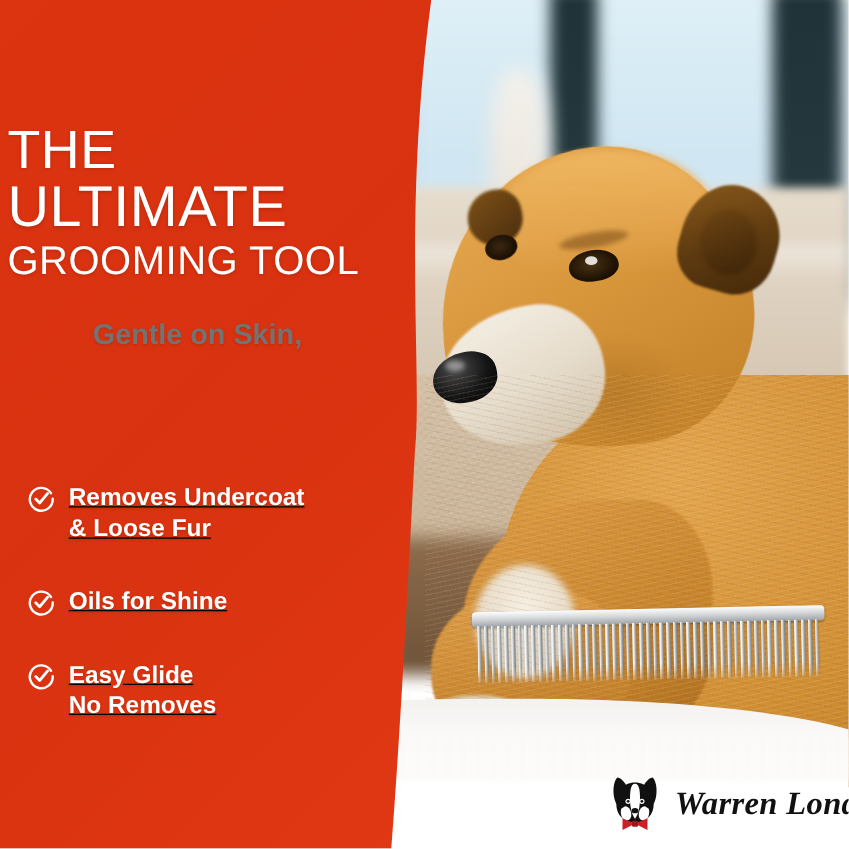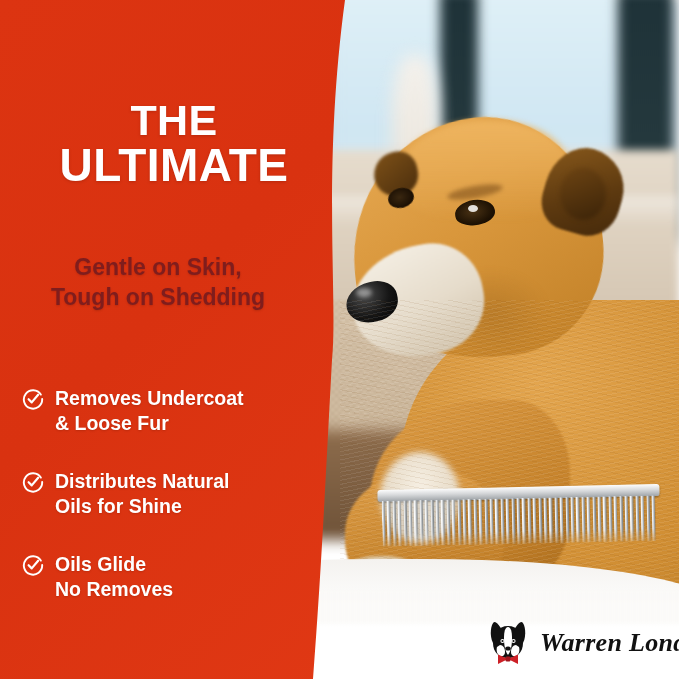--- a/index.html
+++ b/index.html
@@ -131,34 +131,34 @@
   
   .red-panel{position:absolute;left:0;top:0;width:360px;height:679px;
     background:linear-gradient(135deg,#dc3411 0%,#d93210 45%,#e03814 100%);
     -webkit-clip-path:path("M0,0 L345,0 C322,170 338,300 332,360 C326,470 322,560 313,679 L0,679 Z");
             clip-path:path("M0,0 L345,0 C322,170 338,300 332,360 C326,470 322,560 313,679 L0,679 Z");
     box-shadow:6px 0 18px rgba(0,0,0,.18);}
 
   
   .content{position:absolute;left:0;top:0;width:320px;height:679px;}
 
-  .headline{position:absolute;left:16px;top:98px;width:316px;text-align:center;color:#fff;
-    font-weight:bold;line-height:1.03;letter-spacing:.4px;
+  .headline{position:absolute;left:6px;top:98px;width:316px;text-align:left;color:#fff;
+    font-weight:normal;line-height:1.03;letter-spacing:.4px;
     text-shadow:0 1px 3px rgba(120,25,5,.35);}
   .h-l1{font-size:43px;display:block;}
   .h-l2{font-size:46px;display:block;}
   .h-l3{font-size:32px;display:block;margin-top:2px;}
 
-  .subhead{position:absolute;left:0;top:252px;width:316px;text-align:center;color:#7f1d1d;
+  .subhead{position:absolute;left:0;top:252px;width:316px;text-align:center;color:#737373;
     font-size:23px;font-weight:bold;line-height:1.32;
     text-shadow:0 1px 2px rgba(120,25,5,.3);}
   .sub-l{display:block;}
 
   .benefits{position:absolute;left:22px;top:386px;width:296px;}
-  .benefit{display:flex;align-items:flex-start;margin-bottom:34px;}
+  .benefit{display:flex;align-items:flex-start;margin-bottom:34px;text-decoration:underline;}
   .check-icon{flex:0 0 auto;width:22px;height:22px;margin-right:11px;margin-top:2px;}
   .benefit-text{color:#fff;font-size:19.5px;font-weight:bold;line-height:1.26;
     text-shadow:0 1px 2px rgba(120,25,5,.3);}
   .bt-line{display:block;}
 
   
   .logo{position:absolute;left:482px;top:614px;width:190px;height:58px;display:flex;
     align-items:center;}
   .logo-mark{width:52px;height:52px;flex:0 0 auto;}
   .logo-word{position:relative;margin-left:6px;color:#111;
@@ -215,25 +215,25 @@
     <div class="blanket-fuzz"></div>
   </div>
 
   <div class="red-panel"></div>
 
   <div class="content">
 
     <div class="headline">
       <span class="h-l1">THE</span>
       <span class="h-l2">ULTIMATE</span>
+      <span class="h-l3">GROOMING TOOL</span>
     </div>
 
     <div class="subhead">
       <span class="sub-l">Gentle on Skin,</span>
-      <span class="sub-l">Tough on Shedding</span>
     </div>
 
     <div class="benefits">
 
       <div class="benefit">
         <span class="check-icon">
           <svg viewBox="0 0 24 24" width="22" height="22">
             <path d="M20.5 7.2 A10 10 0 1 0 22 12" fill="none" stroke="#ffffff" stroke-width="2.1" stroke-linecap="round"></path>
             <path d="M7.2 12.3 L10.6 15.7 L17.6 7.4" fill="none" stroke="#ffffff" stroke-width="2.4" stroke-linecap="round" stroke-linejoin="round"></path>
           </svg>
@@ -245,34 +245,33 @@
       </div>
 
       <div class="benefit">
         <span class="check-icon">
           <svg viewBox="0 0 24 24" width="22" height="22">
             <path d="M20.5 7.2 A10 10 0 1 0 22 12" fill="none" stroke="#ffffff" stroke-width="2.1" stroke-linecap="round"></path>
             <path d="M7.2 12.3 L10.6 15.7 L17.6 7.4" fill="none" stroke="#ffffff" stroke-width="2.4" stroke-linecap="round" stroke-linejoin="round"></path>
           </svg>
         </span>
         <span class="benefit-text">
-          <span class="bt-line">Distributes Natural</span>
           <span class="bt-line">Oils for Shine</span>
         </span>
       </div>
 
       <div class="benefit">
         <span class="check-icon">
           <svg viewBox="0 0 24 24" width="22" height="22">
             <path d="M20.5 7.2 A10 10 0 1 0 22 12" fill="none" stroke="#ffffff" stroke-width="2.1" stroke-linecap="round"></path>
             <path d="M7.2 12.3 L10.6 15.7 L17.6 7.4" fill="none" stroke="#ffffff" stroke-width="2.4" stroke-linecap="round" stroke-linejoin="round"></path>
           </svg>
         </span>
         <span class="benefit-text">
-          <span class="bt-line">Oils Glide</span>
+          <span class="bt-line">Easy Glide</span>
           <span class="bt-line">No Removes</span>
         </span>
       </div>
 
     </div>
   </div>
 
   <div class="logo">
     <span class="logo-mark">
       <svg viewBox="0 0 52 52" width="52" height="52">

